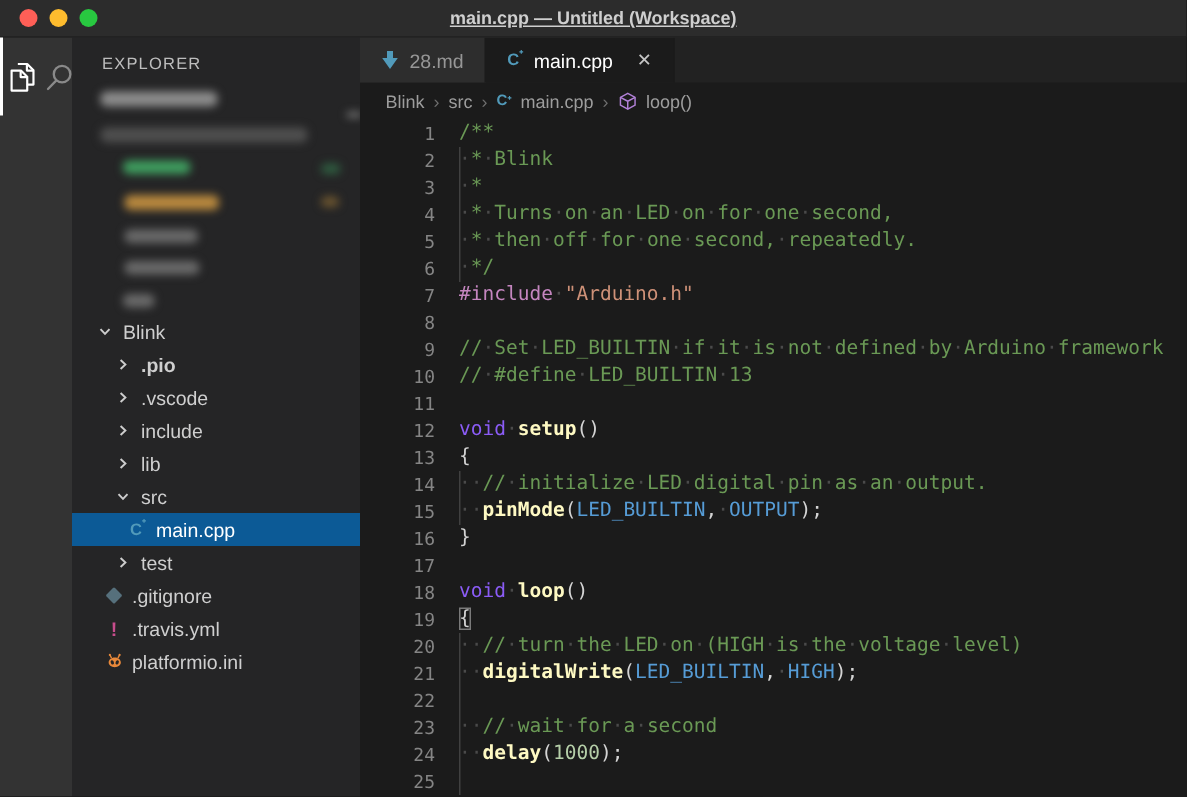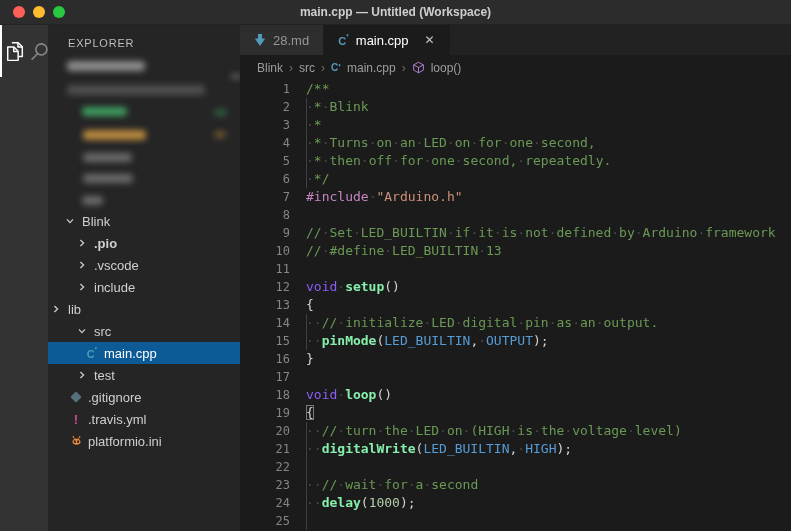--- a/index.html
+++ b/index.html
@@ -6,21 +6,21 @@
   html,body { margin:0; padding:0; }
   body {
     width:791px; height:531px; overflow:hidden;
     background:#1b1b1b; font-family:"Liberation Sans", sans-serif;
     -webkit-font-smoothing:antialiased;
   }
   
   .titlebar { height:25px; background:#2c2c2c; position:relative;
     display:flex; align-items:center; justify-content:center;
     border-bottom:1px solid #222; }
-  .titlebar .title { font-size:12px; color:#cfcfcf; font-weight:600; }
+  .titlebar .title { font-size:12px; color:#cfcfcf; font-weight:600;text-decoration:underline; }
   .lights { position:absolute; left:13px; top:6px; display:flex; gap:8px; }
   .light { width:12px; height:12px; border-radius:50%; }
   .light.red { background:#ff5f57; }
   .light.yellow { background:#febc2e; }
   .light.green { background:#28c840; }
   
   .main { display:flex; height:506px; }
   
   .activitybar { width:48px; background:#333333; display:flex; flex-direction:row; }
   .ab-item { width:48px; height:52px; display:flex; align-items:center;
@@ -68,21 +68,21 @@
     font-size:13px; overflow:hidden; padding-top:0; }
   .cl { position:relative; height:18px; line-height:18px; padding-left:66px; white-space:pre; }
   .ln { position:absolute; left:0; top:0; width:50px; text-align:right;
     color:#858585; font-size:12px; }
   .cl.g::before { content:""; position:absolute; left:66px; top:0; bottom:0;
     width:1px; background:#404040; }
   .tk-c { color:#6a9955; }
   .tk-k { color:#c586c0; }
   .tk-s { color:#ce9178; }
   .tk-t { color:#8b5cf6; }
-  .tk-f { color:#86efac; font-weight:700; }
+  .tk-f { color:#fef9c3; font-weight:700; }
   .tk-v { color:#569cd6; }
   .tk-n { color:#b5cea8; }
   .tk-p { color:#d4d4d4; }
   .tk-bm { color:#d4d4d4; outline:1px solid #7a7a7a; outline-offset:-1px; }
   .ws { color:#4a4a4a; }
 </style>
 </head>
 <body>
 
 <div class="titlebar">
@@ -211,21 +211,21 @@
           <span>.vscode</span>
         </div>
         <div class="tree-row" style="padding-left: 26px;">
           <span class="tree-ic">
             <svg width="10" height="10" viewBox="0 0 10 10">
               <polyline points="3.4,2 6.6,5 3.4,8" fill="none" stroke="#cccccc" stroke-width="1.3"></polyline>
             </svg>
           </span>
           <span>include</span>
         </div>
-        <div class="tree-row" style="">
+        <div class="tree-row" style="padding-left: 26px;">
           <span class="tree-ic">
             <svg width="10" height="10" viewBox="0 0 10 10">
               <polyline points="3.4,2 6.6,5 3.4,8" fill="none" stroke="#cccccc" stroke-width="1.3"></polyline>
             </svg>
           </span>
           <span>lib</span>
         </div>
         <div class="tree-row" style="padding-left: 26px;">
           <span class="tree-ic">
             <svg width="10" height="10" viewBox="0 0 10 10">

